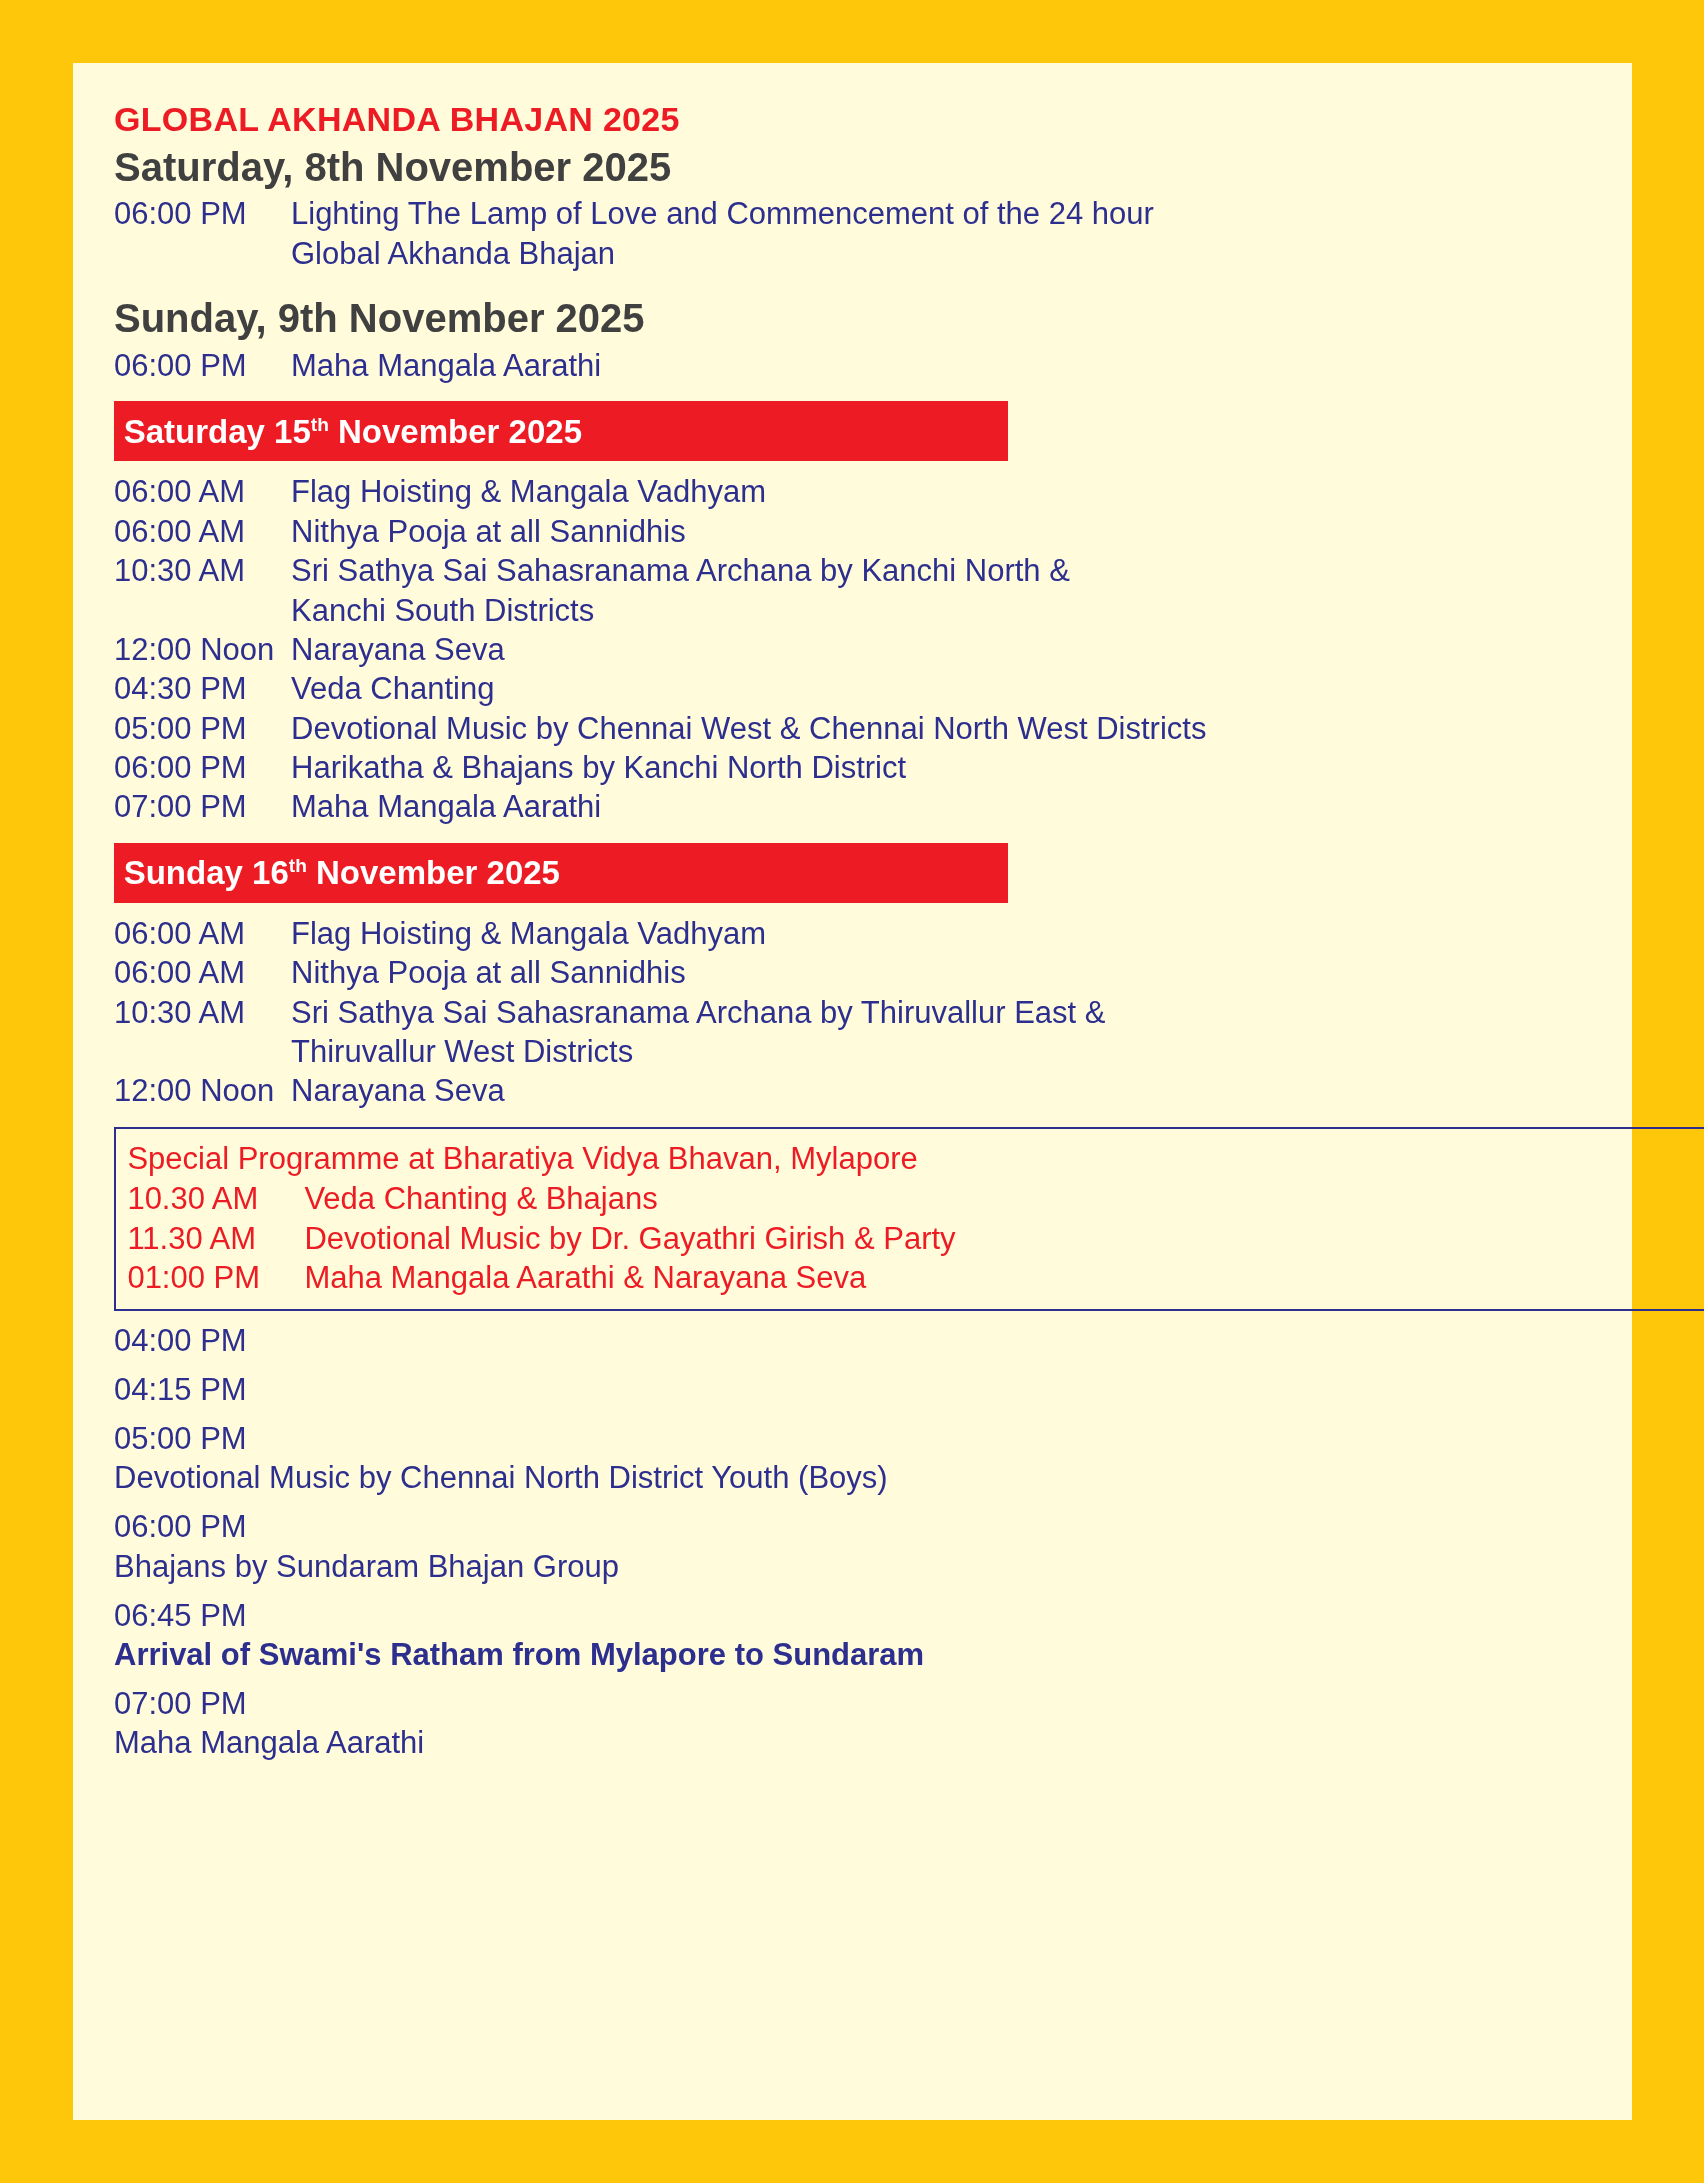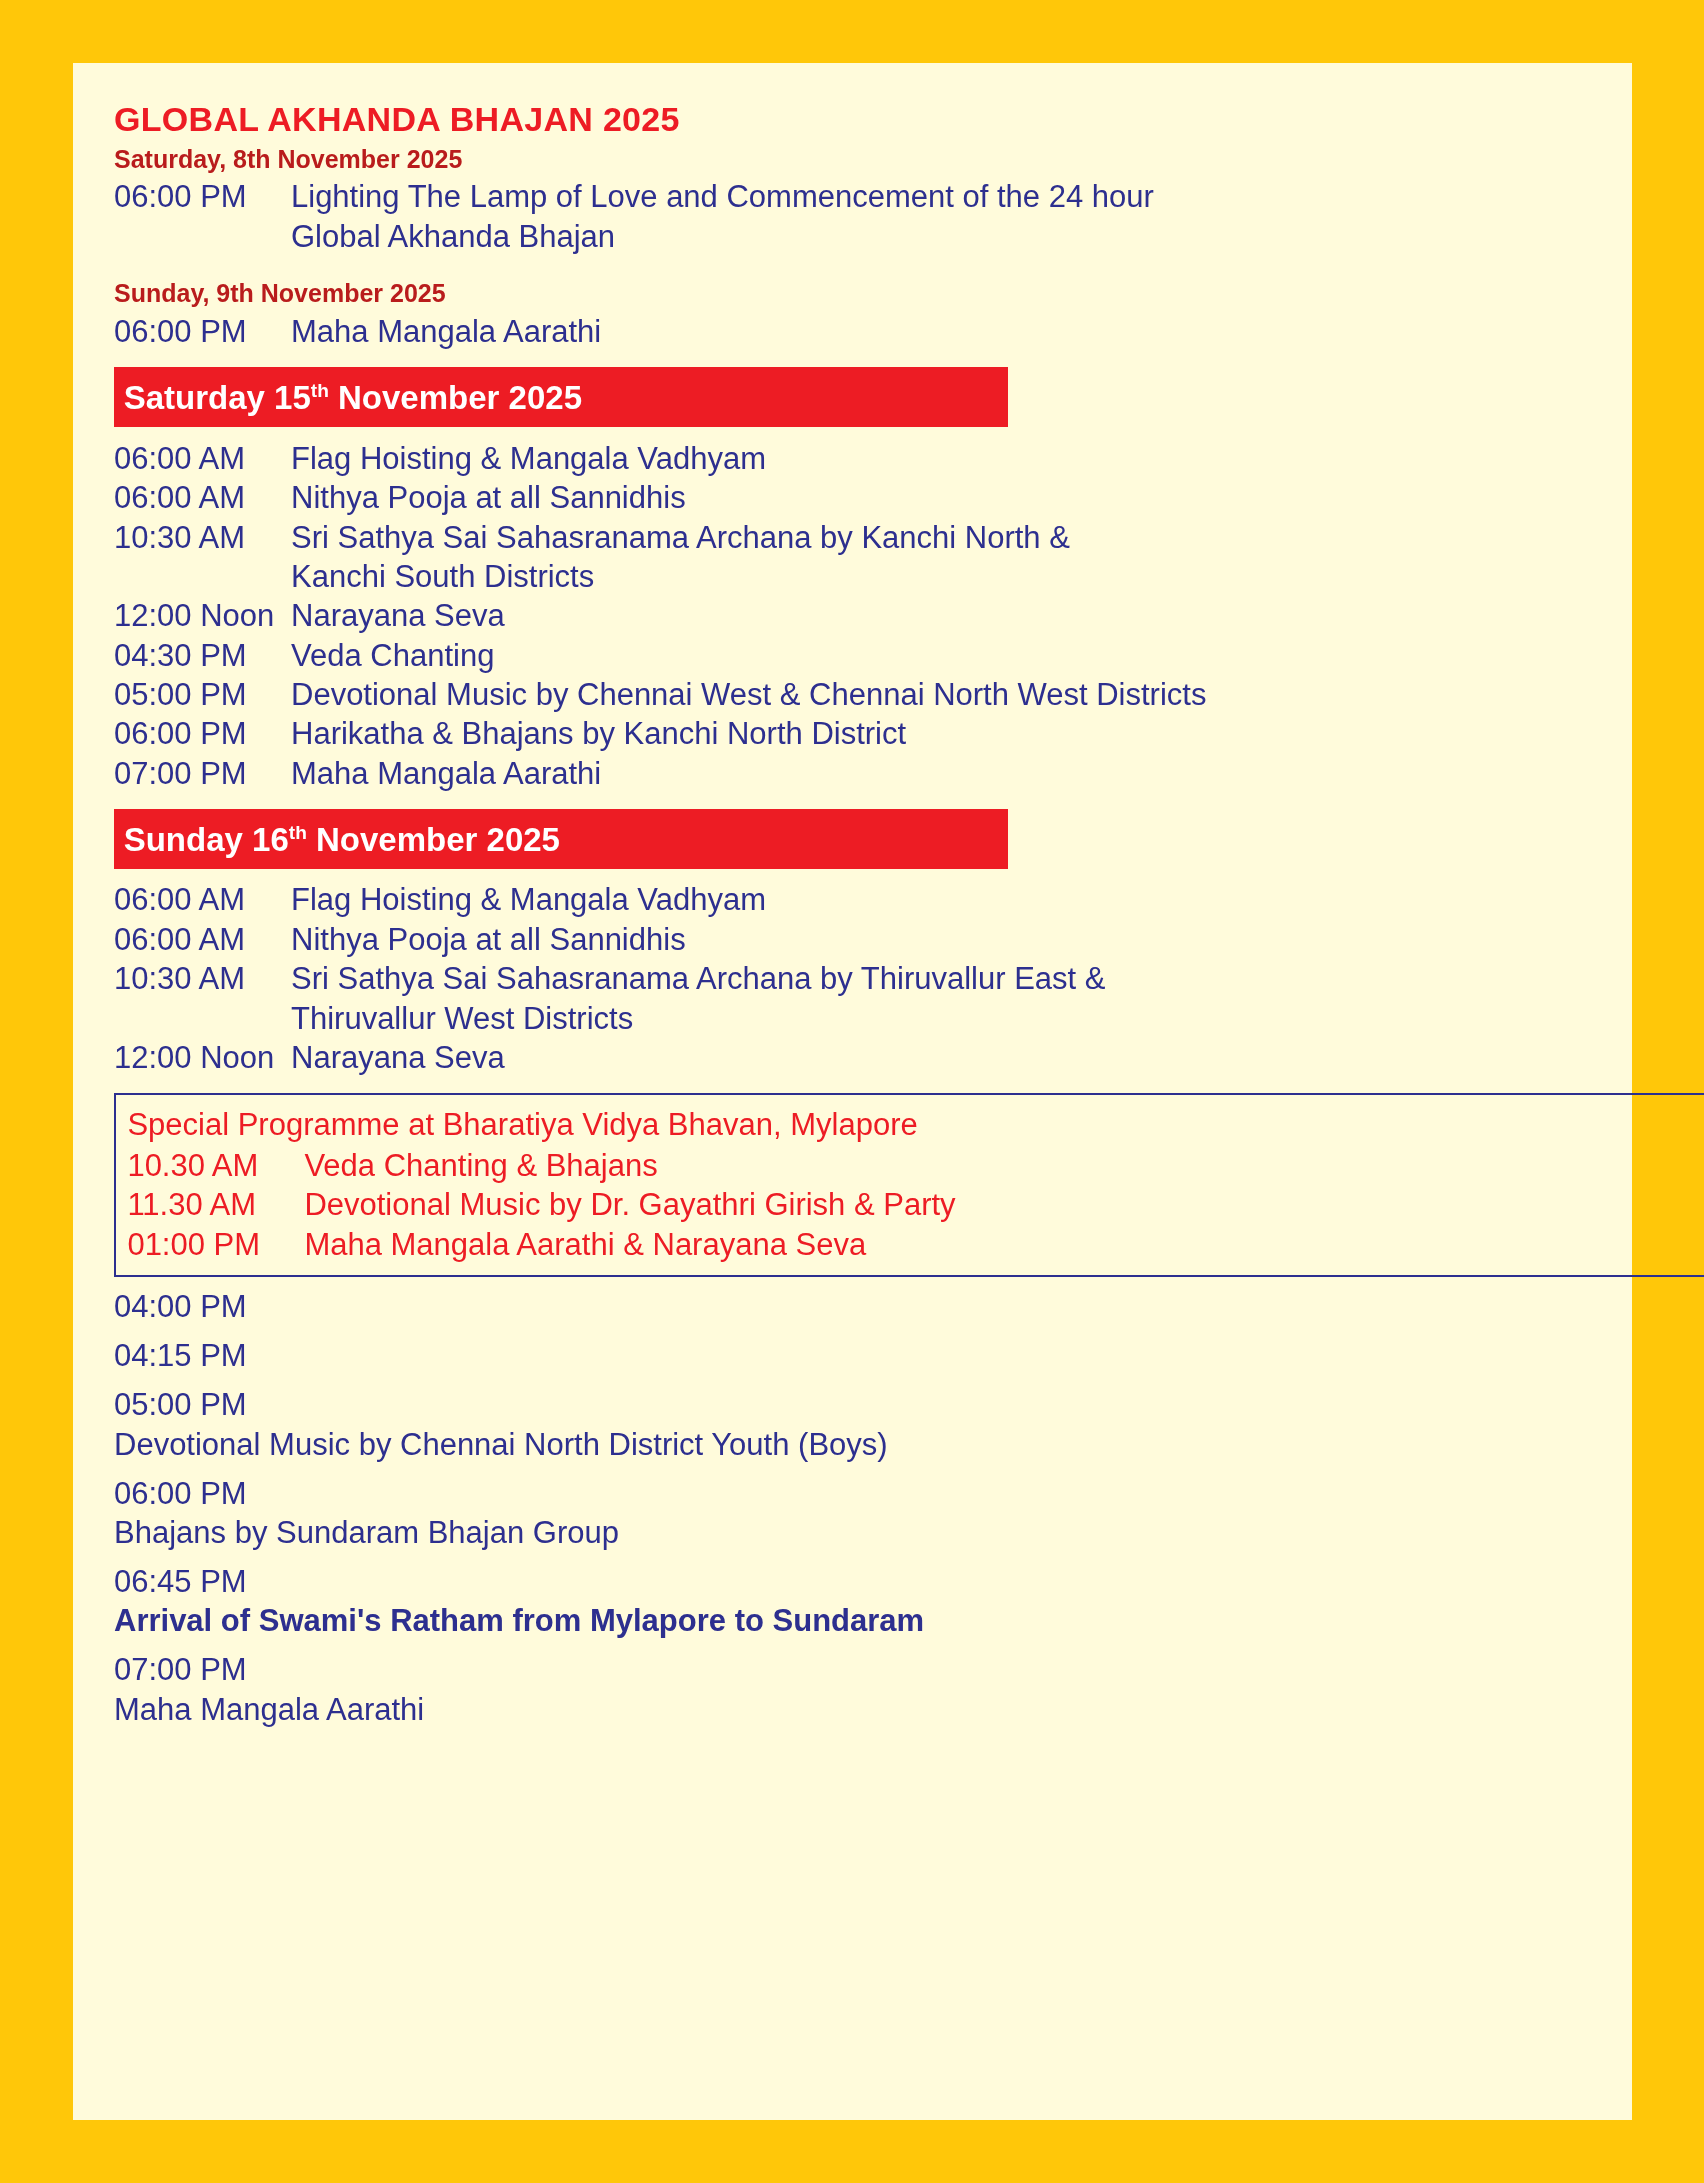--- a/index.html
+++ b/index.html
@@ -34,23 +34,23 @@
   .main-title {
     color: #ED1C24;
     font-weight: bold;
     font-size: 34px;
     letter-spacing: 0.3px;
     line-height: 1.12;
     margin: 0 0 6.5px 0;
     font-stretch: condensed;
   }
   .sub-title {
-    color: #b91c1c;
+    color: #404040;
     font-weight: bold;
-    font-size: 25px;
+    font-size: 40px;
     line-height: 1.12;
     margin: 0 0 4.9px 0;
   }
   .sub-title.spaced { margin-top: 23px; }
 
   
   .date-banner {
     background: #ED1C24;
     width: 894px;
     height: 60px;

